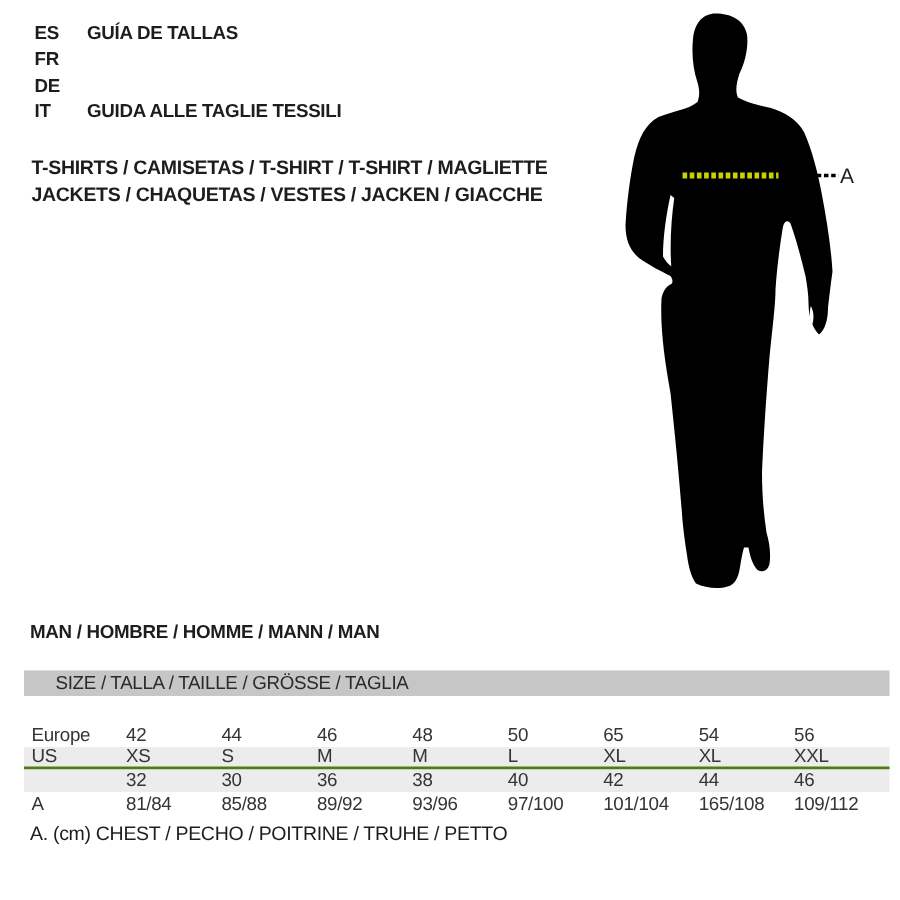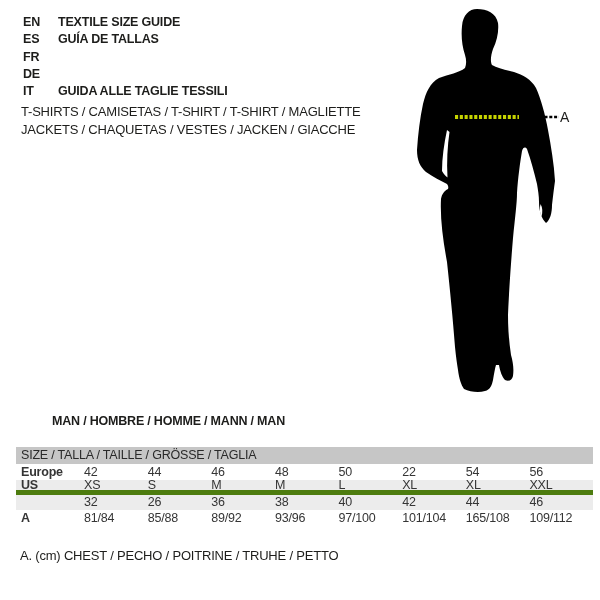--- a/index.html
+++ b/index.html
@@ -10,48 +10,44 @@
     font-family:"Liberation Sans", sans-serif;
     color:#1d1d1b;
     overflow:hidden;
     letter-spacing:-0.2px;
   }
   
   .lang-list { position:absolute; left:23px; top:14px; }
   .lang-row { display:flex; line-height:17.3px; font-size:12.5px; font-weight:700; }
   .lang-code { width:35px; }
   
-  .categories { position:absolute; left:21px; top:103px; font-size:13px; font-weight:400; line-height:17.5px; }
+  .categories { position:absolute; left:21px; top:103px; font-size:13px; font-weight:700; line-height:17.5px; }
   
   .figure-svg { position:absolute; left:0; top:0; pointer-events:none; }
   .measure-label { position:absolute; left:560px; top:109px; font-size:14px; font-weight:400; }
   
-  .section-title { position:absolute; left:20px; top:414px; font-size:12.5px; font-weight:700;margin-left:32px; }
+  .section-title { position:absolute; left:20px; top:414px; font-size:12.5px; font-weight:700; }
   
   .size-table { position:absolute; left:16px; top:447px; width:577px; font-size:12.5px; color:#353535; }
-  .t-head { background:#c6c6c6; height:17px; line-height:17px; padding-left:5px; color:#2a2a2a; margin-bottom:0; }
+  .t-head { background:#c6c6c6; height:17px; line-height:17px; padding-left:21px; color:#2a2a2a; margin-bottom:18px; }
   .t-row { display:flex; align-items:center; }
   .t-row.shade { background:#ececec; }
-  .t-row.sep { border-bottom:5px solid #4d7c0f; }
+  .t-row.sep { border-bottom:2px solid #4d7c0f; }
   .r-europe { height:16px; line-height:16px; }
   .r-us, .r-usnum { height:15px; line-height:15px; }
   .r-a { height:16px; line-height:16px; }
-  .t-label { width:68px; padding-left:5px; text-align:left;font-weight:bold; }
+  .t-label { width:68px; padding-left:5px; text-align:left; }
   .t-cell { flex:1; text-align:left; }
   
   .footnote { position:absolute; left:20px; top:548px; font-size:13px; font-weight:400; }
 </style>
 </head>
 <body>
 
 <div class="lang-list">
-  <div class="lang-row">
-    <span class="lang-code">EN</span>
-    <span class="lang-label">TEXTILE SIZE GUIDE</span>
-  </div>
   <div class="lang-row">
     <span class="lang-code">ES</span>
     <span class="lang-label">GUÍA DE TALLAS</span>
   </div>
   <div class="lang-row">
     <span class="lang-code">FR</span>
   </div>
   <div class="lang-row">
     <span class="lang-code">DE</span>
   </div>
@@ -127,39 +123,39 @@
   <div class="t-head">
     <span>SIZE / TALLA / TAILLE / GRÖSSE / TAGLIA</span>
   </div>
   <div class="t-row r-europe">
     <span class="t-label">Europe</span>
     <span class="t-cell">42</span>
     <span class="t-cell">44</span>
     <span class="t-cell">46</span>
     <span class="t-cell">48</span>
     <span class="t-cell">50</span>
-    <span class="t-cell">22</span>
+    <span class="t-cell">65</span>
     <span class="t-cell">54</span>
     <span class="t-cell">56</span>
   </div>
   <div class="t-row shade sep r-us">
     <span class="t-label">US</span>
     <span class="t-cell">XS</span>
     <span class="t-cell">S</span>
     <span class="t-cell">M</span>
     <span class="t-cell">M</span>
     <span class="t-cell">L</span>
     <span class="t-cell">XL</span>
     <span class="t-cell">XL</span>
     <span class="t-cell">XXL</span>
   </div>
   <div class="t-row shade r-usnum">
     <span class="t-label"></span>
     <span class="t-cell">32</span>
-    <span class="t-cell">26</span>
+    <span class="t-cell">30</span>
     <span class="t-cell">36</span>
     <span class="t-cell">38</span>
     <span class="t-cell">40</span>
     <span class="t-cell">42</span>
     <span class="t-cell">44</span>
     <span class="t-cell">46</span>
   </div>
   <div class="t-row r-a">
     <span class="t-label">A</span>
     <span class="t-cell">81/84</span>

